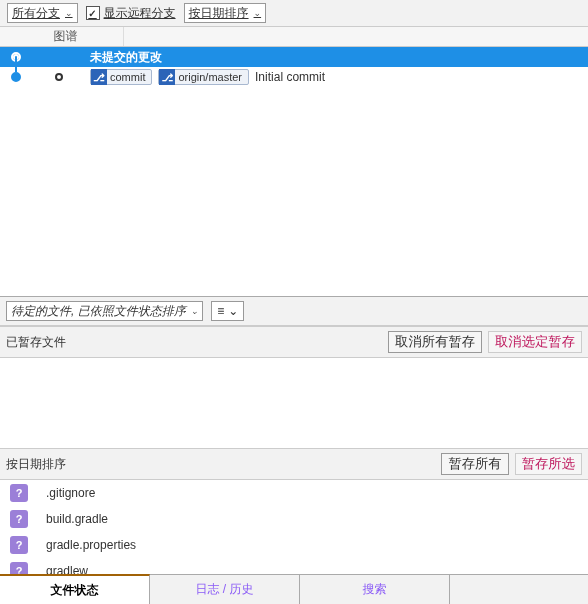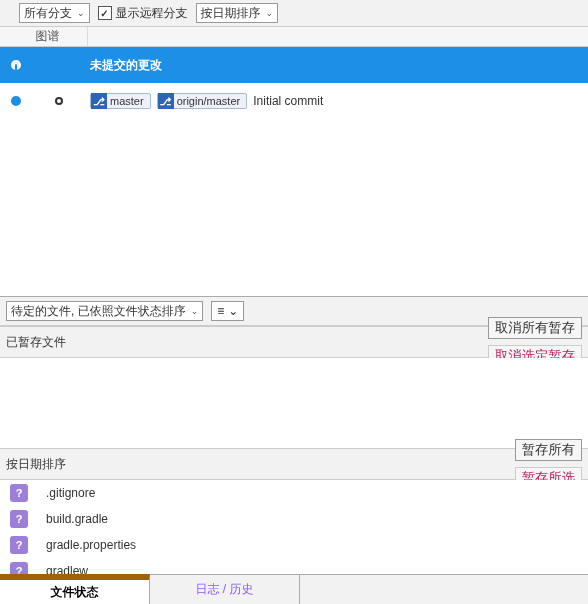--- a/index.html
+++ b/index.html
@@ -11,23 +11,24 @@
     width: 588px;
     height: 604px;
     overflow: hidden;
     display: flex;
     flex-direction: column;
   }
   .topbar {
     display: flex;
     align-items: center;
     gap: 8px;
-    padding: 3px 19px;
+    padding: 3px 7px;
     border-bottom: 1px solid #ccc;
     background: #f2f2f2;
+    text-decoration: underline;
   }
   .select {
     display: inline-flex;
     align-items: center;
     border: 1px solid #999;
     background: #fff;
     padding: 1px 4px;
     height: 20px;
     cursor: pointer;
   }
@@ -39,34 +40,34 @@
     font-size: 10px; font-weight: bold;
   }
   .cols-header {
     display: flex;
     background: #f6f6f6;
     border-bottom: 1px solid #ccc;
     height: 20px;
     color: #555;
   }
   .cols-header .col1 {
-    width: 88px; text-align: center; border-right: 1px solid #ddd;
+    width: 124px; text-align: center; border-right: 1px solid #ddd;
     display:flex; align-items:center; justify-content:center;padding-left:8px;
   }
   .cols-header .col2 { flex: 1; display:flex; align-items:center; justify-content:center;margin-top:48px; }
   .graph-area {
     flex: 0 0 250px;
     overflow: auto;
     background: #fff;
     border-bottom: 1px solid #aaa;
   }
   .commit-row {
     display: flex;
     align-items: center;
-    height: 36px;
+    height: 20px;
     font-size: 12px;
   }
   .commit-row.selected { background: #1e8fe6; color: #fff; font-weight: bold; }
   .graph-gutter {
     width: 32px;
     display: flex;
     align-items: center;
     justify-content: center;
     position: relative;
   }
@@ -99,21 +100,21 @@
   .icon-btn {
     display:inline-flex; align-items:center; justify-content:center;
     border:1px solid #999; background:#fff; height:20px; padding:0 5px; cursor:pointer;
   }
   .section-head {
     display:flex; align-items:center; justify-content:space-between;
     background:#f2f2f2; border-bottom:1px solid #ccc; border-top:1px solid #ccc;
     padding:15px 6px; height:24px;
   }
   .section-title { color:#333; }
-  .head-buttons { display:flex; gap:6px;flex-direction:column; }
+  .head-buttons { display:flex; gap:6px; }
   .btn {
     border:1px solid #999; background:#f6f6f6; padding:1px 6px; cursor:pointer;
     color:#333;
   }
   .btn.disabled { color:#be185d; border-color:#ccc; cursor:default; }
   .staged-area { height: 90px; background:#fff; }
   .unstaged-area { flex:1; background:#fff; overflow:auto; }
   .file-row {
     display:flex; align-items:center; gap:18px; padding:3px 10px; height:26px;
     color:#333; cursor:pointer;
@@ -123,21 +124,21 @@
     display:inline-flex; align-items:center; justify-content:center; font-weight:bold;
     font-size:11px;
   }
   .bottom-tabs {
     display:flex; border-top:1px solid #aaa; background:#f2f2f2; height:30px;
   }
   .tab {
     flex:0 0 150px; display:flex; align-items:center; justify-content:center;
     border-right:1px solid #aaa; cursor:pointer; color:#8b5cf6;
   }
-  .tab.active { background:#fff; font-weight:bold; color:#000; border-top:6px solid #a16207; margin-top:-1px; }
+  .tab.active { background:#fff; font-weight:bold; color:#000; border-top:2px solid #a16207; margin-top:-1px; }
 </style>
 </head>
 <body>
 
 <div class="topbar">
   <div class="select">
     <span>所有分支</span>
     <span class="chev">⌄</span>
   </div>
   <label class="checkbox">
@@ -167,33 +168,33 @@
   <div class="commit-row">
     <div class="graph-gutter">
       <span class="node filled"></span>
     </div>
     <div class="subgutter">
       <span class="subnode"></span>
     </div>
     <div class="desc-cell">
       <span class="branch-tag">
         <span class="icon">⎇</span>
-        <span>master</span>
+        <span>commit</span>
       </span>
       <span class="branch-tag">
         <span class="icon">⎇</span>
         <span>origin/master</span>
       </span>
       <span>Initial commit</span>
     </div>
   </div>
 </div>
 
 <div class="midbar">
-  <div class="select" style="flex:0 0 auto;">
+  <div class="select" style="flex:0 0 auto;font-style:italic;">
     <span>待定的文件, 已依照文件状态排序</span>
     <span class="chev">⌄</span>
   </div>
   <div class="icon-btn">
     <span>≡</span>
     <span class="chev" style="margin-left:4px;">⌄</span>
   </div>
 </div>
 
 <div class="section-head">
@@ -227,13 +228,14 @@
   </div>
   <div class="file-row">
     <span class="status-icon">?</span>
     <span>gradlew</span>
   </div>
 </div>
 
 <div class="bottom-tabs">
   <div class="tab active">文件状态</div>
   <div class="tab">日志 / 历史</div>
+  <div class="tab">搜索</div>
 </div>
 
 </body></html>

